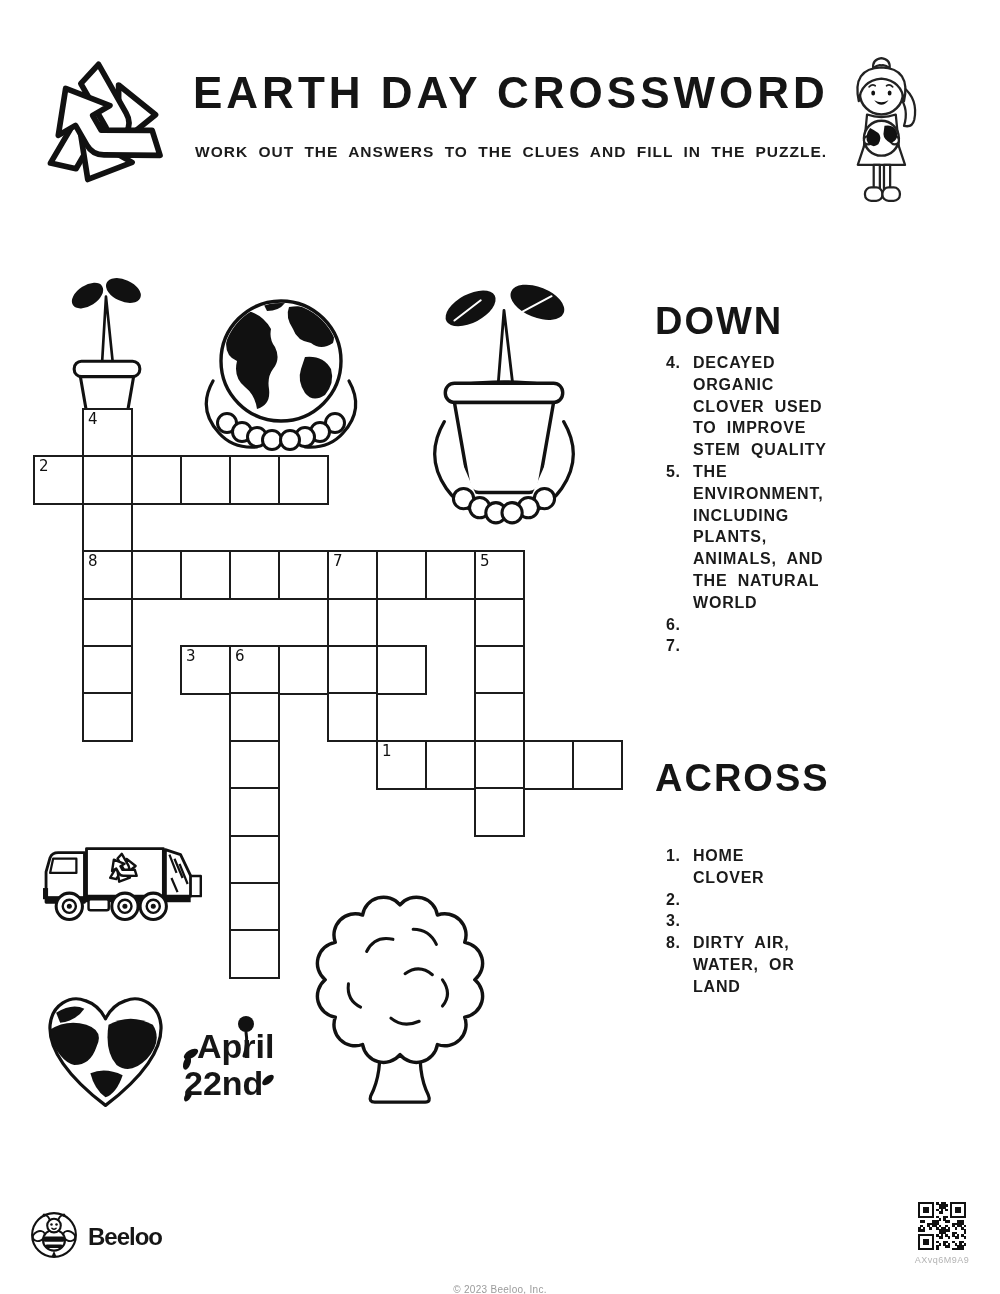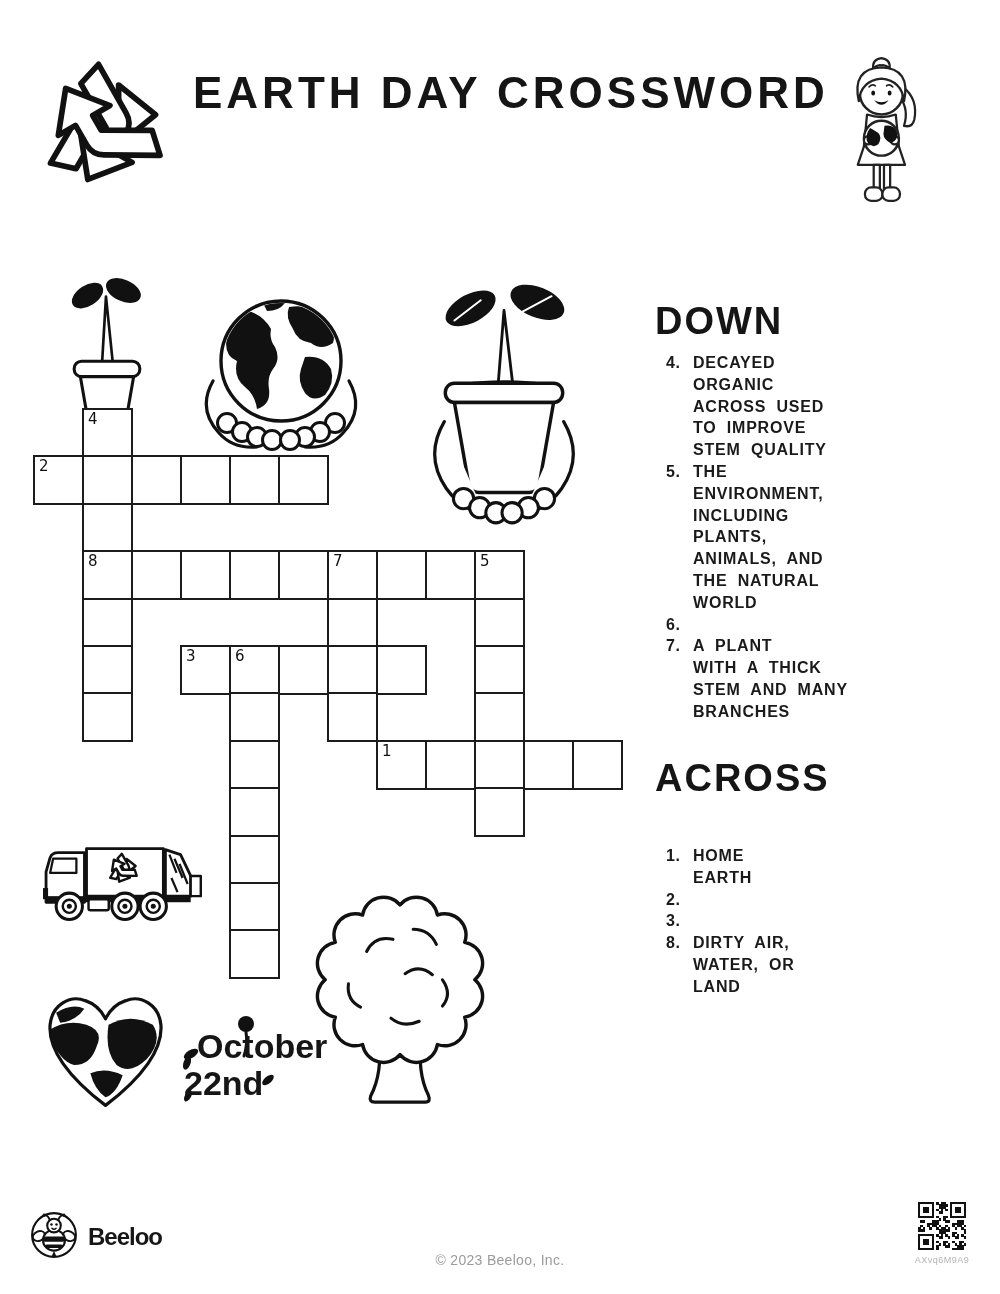--- a/index.html
+++ b/index.html
@@ -24,22 +24,22 @@
             font-size:16px;line-height:21.8px;letter-spacing:.5px;}
   .clue-lines div{font-weight:800;font-size:16px;line-height:21.8px;letter-spacing:.8px;
                   word-spacing:5px;white-space:nowrap;}
 
   
   .april-line1{font-size:34px;font-weight:800;margin-left:14px;line-height:36px;color:#161616;}
   .april-line2{font-size:34px;font-weight:800;margin-left:1px;line-height:38px;color:#161616;}
 
   
   .brand-text{font-size:24px;font-weight:700;letter-spacing:-1px;color:#161616;line-height:46px;}
-  .copyright{position:absolute;left:0;right:0;top:1252px;text-align:center;
-             font-size:14px;color:#9b9b9b;letter-spacing:.3px;}
+  .copyright{position:absolute;left:0;right:0;top:1284px;text-align:center;
+             font-size:10px;color:#9b9b9b;letter-spacing:.3px;}
   .qr-wrap{position:absolute;left:918px;top:1202px;width:48px;height:48px;}
   .qr-label{position:absolute;left:903px;top:1255px;width:78px;text-align:center;
             font-size:9px;color:#b3b3b3;letter-spacing:.5px;}
 </style>
 </head>
 <body>
 
 <div class="page">
 
   <svg class="abs" style="left:27px;top:58px" width="152" height="142" viewBox="-4 -4 102 100">
@@ -50,20 +50,21 @@
         <use href="#rc-a" transform="rotate(120 47 45)"></use>
         <use href="#rc-a" transform="rotate(240 47 45)"></use>
       </g>
     </defs>
     <g stroke="#111" stroke-width="4" stroke-linejoin="round">
         <use href="#rc"></use>
       </g>
   </svg>
 
   <div class="abs title" style="left:193px;top:68px">EARTH DAY CROSSWORD</div>
+  <div class="abs subtitle" style="left:195px;top:143px">WORK OUT THE ANSWERS TO THE CLUES AND FILL IN THE PUZZLE.</div>
 
   <svg class="abs" style="left:840px;top:56px" width="90" height="152" viewBox="0 0 85 148">
     <g stroke="#222" stroke-width="2.2" fill="#fff" stroke-linejoin="round" stroke-linecap="round">
       <path d="M31 12 Q30 3 39 2 Q48 3 47 12 Q43 8 39 9 Q35 8 31 12 Z"></path>
       <path d="M60 30 Q75 42 71 62 Q69 70 61 68 Q66 52 57 40 Z"></path>
       <circle cx="39" cy="36" r="21" stroke-width="2.4"></circle>
       <path d="M17 44 Q10 12 39 11 Q68 12 61 44 Q59 24 39 22 Q19 24 17 44 Z"></path>
       <path d="M25 57 Q39 62 53 57 L56 88 L22 88 Z"></path>
       <path d="M22 88 L56 88 L62 106 L16 106 Z"></path>
       <rect x="31.5" y="106" width="6" height="24"></rect>
@@ -217,21 +218,21 @@
       <div class="cw-cell" style="left: 229px; top: 929.4px; width: 51.4px; height: 49.8px;"></div>
     </div>
 
   <div class="abs clue-head" style="left:655px;top:300px">DOWN</div>
   <div class="abs clue-list" style="left:655px;top:352px;width:260px">
       <div class="clue">
         <div class="clue-num">4.</div>
         <div class="clue-lines">
           <div>DECAYED</div>
           <div>ORGANIC</div>
-          <div>ACROSS USED</div>
+          <div>CLOVER USED</div>
           <div>TO IMPROVE</div>
           <div>STEM QUALITY</div>
         </div>
       </div>
       <div class="clue">
         <div class="clue-num">5.</div>
         <div class="clue-lines">
           <div>THE</div>
           <div>ENVIRONMENT,</div>
           <div>INCLUDING</div>
@@ -239,36 +240,30 @@
           <div>ANIMALS, AND</div>
           <div>THE NATURAL</div>
           <div>WORLD</div>
         </div>
       </div>
       <div class="clue">
         <div class="clue-num">6.</div>
       </div>
       <div class="clue">
         <div class="clue-num">7.</div>
-        <div class="clue-lines">
-          <div>A PLANT</div>
-          <div>WITH A THICK</div>
-          <div>STEM AND MANY</div>
-          <div>BRANCHES</div>
-        </div>
       </div>
     </div>
 
   <div class="abs clue-head" style="left:655px;top:757px">ACROSS</div>
   <div class="abs clue-list" style="left:655px;top:845px;width:260px">
       <div class="clue">
         <div class="clue-num">1.</div>
         <div class="clue-lines">
           <div>HOME</div>
-          <div>EARTH</div>
+          <div>CLOVER</div>
         </div>
       </div>
       <div class="clue">
         <div class="clue-num">2.</div>
       </div>
       <div class="clue">
         <div class="clue-num">3.</div>
       </div>
       <div class="clue">
         <div class="clue-num">8.</div>
@@ -341,21 +336,21 @@
 
   <svg class="abs" style="left:178px;top:1008px" width="110" height="118" viewBox="0 0 110 118">
     <circle cx="68" cy="16" r="8" fill="#111"></circle>
     <path d="M68 24 q2 12 -2 24" stroke="#111" stroke-width="3" fill="none" stroke-linecap="round"></path>
     <ellipse cx="13" cy="46" rx="8" ry="4" transform="rotate(-30 13 46)" fill="#111"></ellipse>
     <ellipse cx="9" cy="55" rx="7" ry="3.5" transform="rotate(-70 9 55)" fill="#111"></ellipse>
     <ellipse cx="90" cy="72" rx="7" ry="3.5" transform="rotate(-40 90 72)" fill="#111"></ellipse>
     <ellipse cx="10" cy="88" rx="6" ry="3" transform="rotate(-60 10 88)" fill="#111"></ellipse>
   </svg>
   <div class="abs" style="left:183px;top:1028px;width:110px">
-    <div class="april-line1">October</div>
+    <div class="april-line1">April</div>
     <div class="april-line2">22nd</div>
   </div>
 
   <svg class="abs" style="left:30px;top:1211px" width="48" height="48" viewBox="0 0 46 46">
     <circle cx="23" cy="23" r="21" fill="#fff" stroke="#111" stroke-width="2"></circle>
     <g stroke="#111" stroke-width="1.8" fill="none" stroke-linecap="round">
       <path d="M19 9 Q18 5 14.5 4"></path>
         <path d="M27 9 Q28 5 31.5 4"></path>
     </g>
     <circle cx="13.5" cy="4" r="1.5" fill="#111"></circle>

